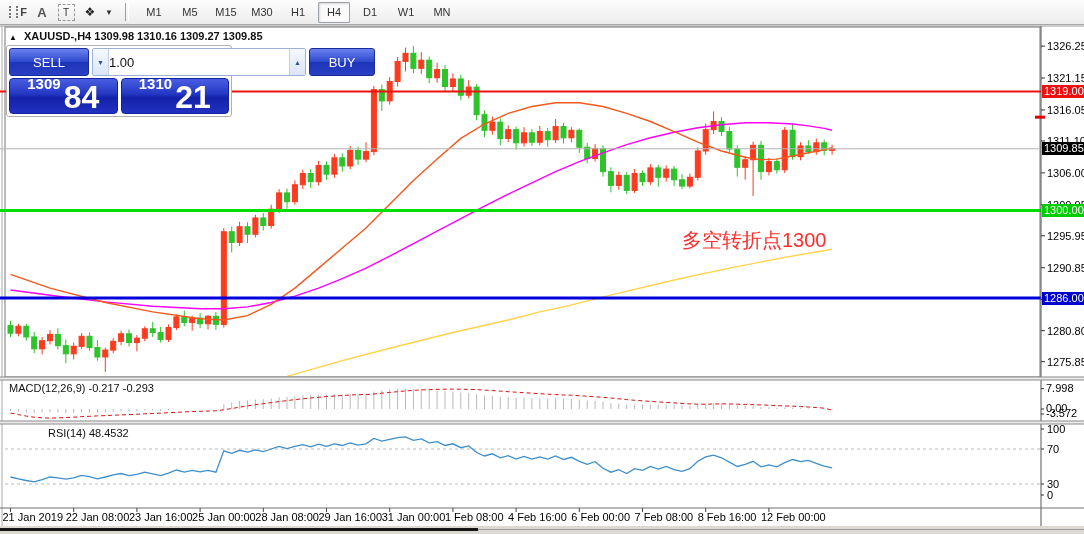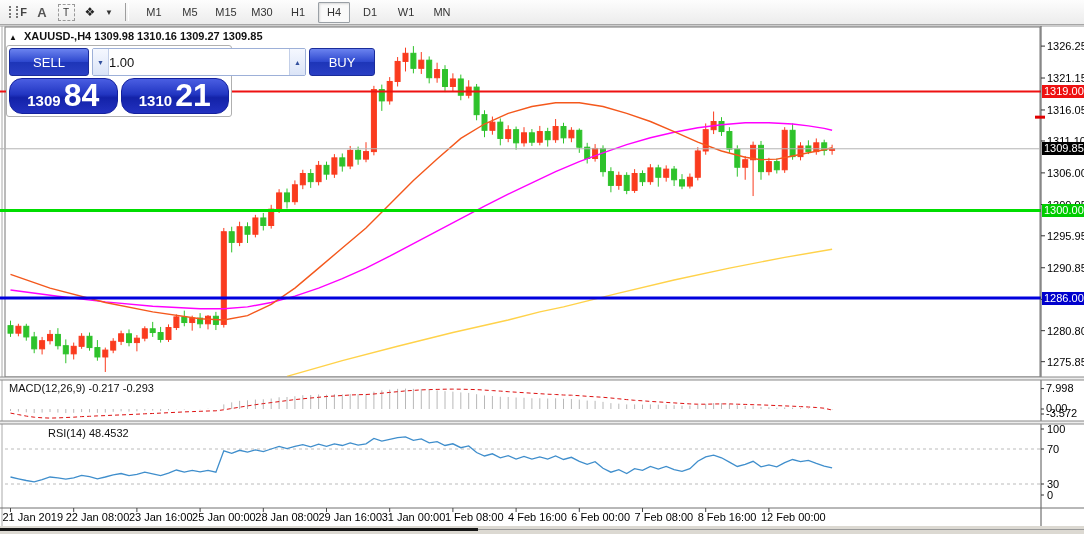--- a/index.html
+++ b/index.html
@@ -37,22 +37,22 @@
   .btn-buy{flex:0 0 64px;}
   .vol-box{flex:1;display:flex;align-items:stretch;border:1px solid #9db0d8;margin:0 3px;background:#fff;border-radius:2px;}
   .vol-btn{width:16px;border:none;background:linear-gradient(#f5f8ff,#dbe4f7);color:#32509e;
            font-size:7px;padding:0;cursor:pointer;}
   .vol-btn.left{border-right:1px solid #c3cfe8;}
   .vol-btn.right{border-left:1px solid #c3cfe8;}
   .vol-value{flex:1;border:none;outline:none;font-size:13px;color:#111;
              padding:0 4px 0 0;font-family:"Liberation Sans",sans-serif;min-width:0;}
   .tp-row2{display:flex;height:36px;margin-top:2px;gap:3px;}
   .price-box{flex:1;background:linear-gradient(180deg,#4a5ee2 0%,#2236c2 45%,#1322a8 55%,#2231c0 100%);
-             color:#fff;display:flex;align-items:flex-end;justify-content:center;
-             border:1px solid #14219e;border-radius:13px;}
+             color:#fff;display:flex;align-items:flex-start;justify-content:center;
+             border:1px solid #14219e;border-radius:4px;}
   .p-small{font-size:15px;font-weight:bold;margin-right:3px;position:relative;top:-4px;}
   .p-big{font-size:32px;font-weight:bold;line-height:36px;}
   
   .macd-label{position:absolute;left:9px;top:382px;font-size:11px;color:#111;z-index:6;}
   .rsi-label{position:absolute;left:9px;top:427px;font-size:11px;color:#111;z-index:6;padding-left:39px;}
   .annotation{position:absolute;left:682px;top:227px;font-size:20px;color:#ff2d2d;z-index:6;}
   
   .badge{position:absolute;left:1042px;width:42px;height:13px;font-size:11px;line-height:13px;
          color:#fff;padding-left:2px;z-index:8;}
   
@@ -519,20 +519,21 @@
       <div class="price-box">
         <span class="p-small">1310</span>
         <span class="p-big">21</span>
       </div>
     </div>
   </div>
 
   <div class="macd-label">MACD(12,26,9) -0.217 -0.293</div>
   <div class="rsi-label">RSI(14) 48.4532</div>
 
+  <div class="annotation">多空转折点1300</div>
 
   <div id="badges">
       <div class="badge" style="top: 84.9902px; background: rgb(238, 17, 17);">1319.00</div>
       <div class="badge" style="top: 142.28px; background: rgb(0, 0, 0);">1309.85</div>
       <div class="badge" style="top: 203.953px; background: rgb(0, 204, 0);">1300.00</div>
       <div class="badge" style="top: 291.609px; background: rgb(0, 0, 204);">1286.00</div>
     </div>
 
   <div class="bottom-strip">
     <div class="bs-seg1"></div>

